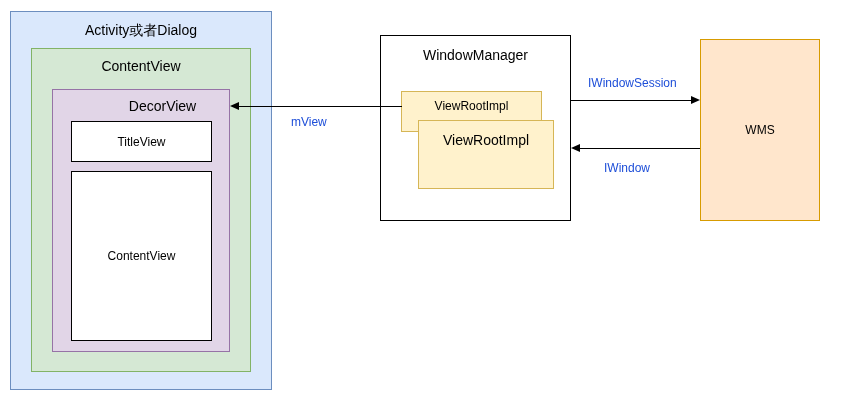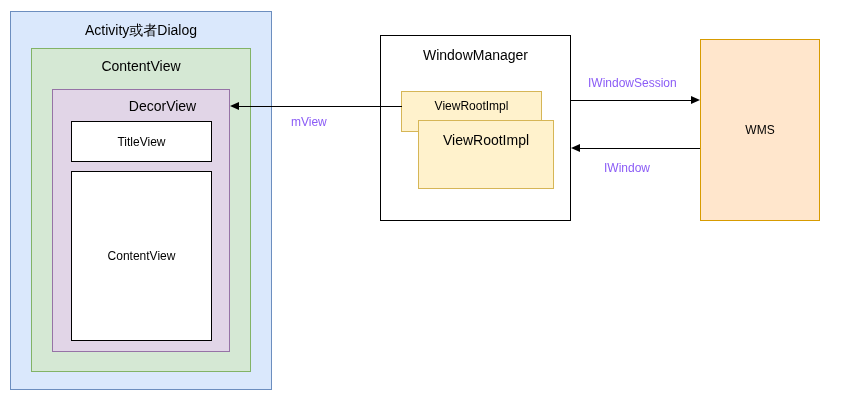--- a/index.html
+++ b/index.html
@@ -65,21 +65,21 @@
     width: 0; height: 0;
     border-top: 4.5px solid transparent;
     border-bottom: 4.5px solid transparent;
   }
   .arrow-left  { border-right: 9px solid #000000; }
   .arrow-right { border-left: 9px solid #000000; }
 
   .edge-label {
     position: absolute;
     font-size: 12px;
-    color: #8b5cf6;
+    color: #1d4ed8;
     white-space: nowrap;
     background: transparent;
   }
 </style>
 </head>
 <body>
 
 <div id="canvas">
 
   <div class="box" id="activity-box">

